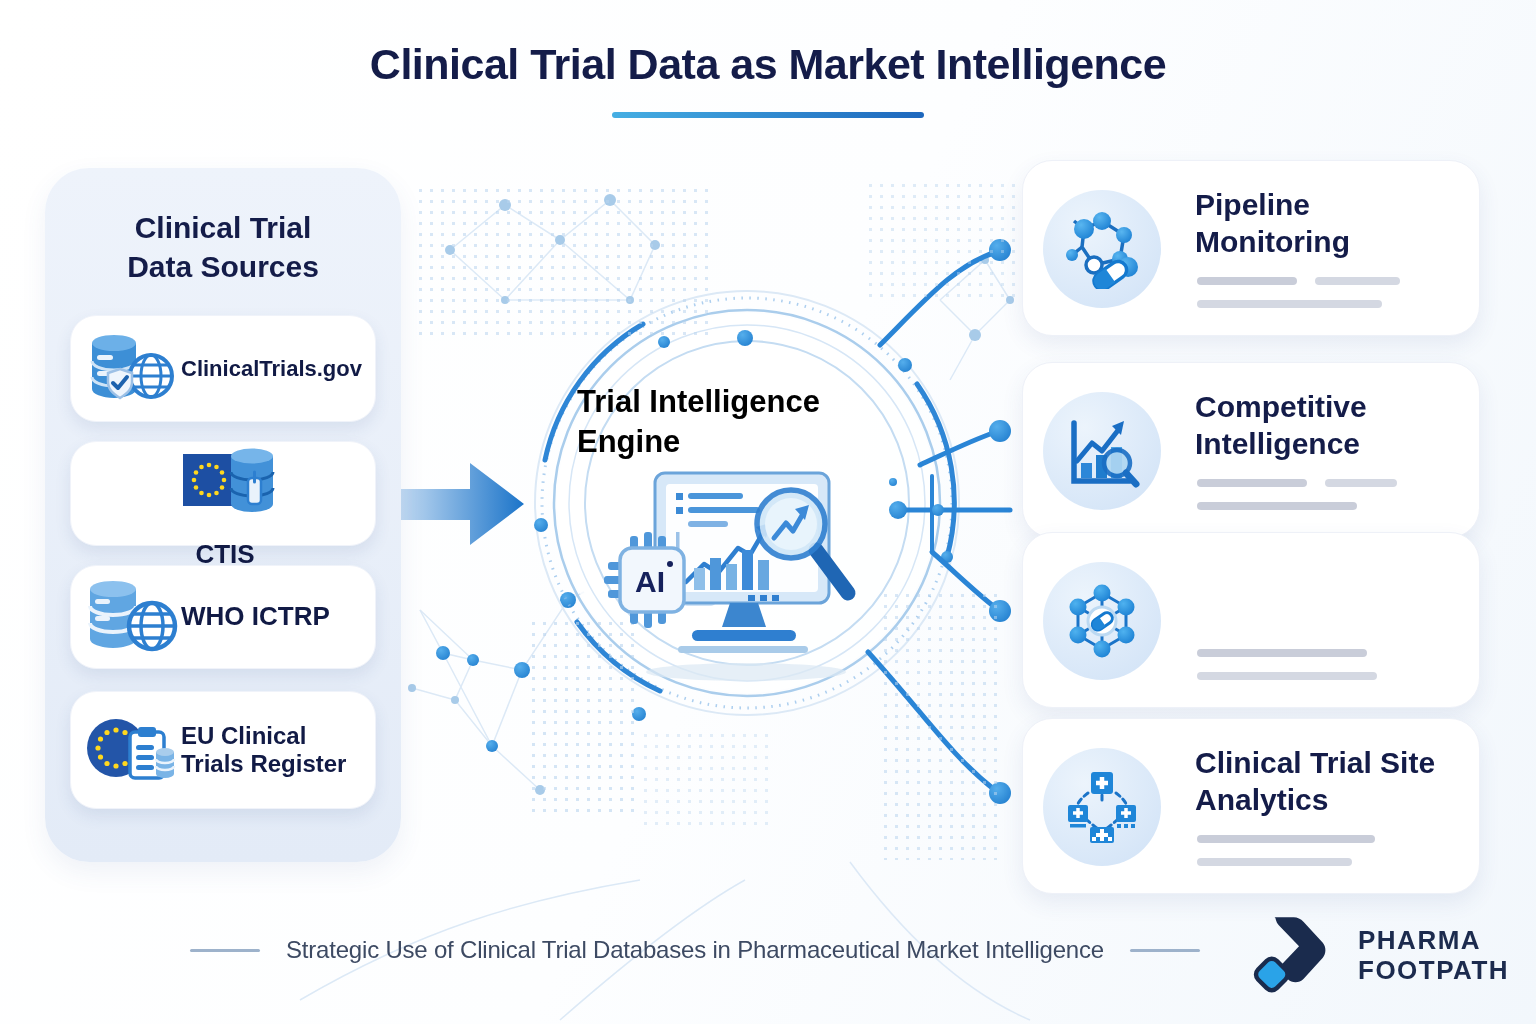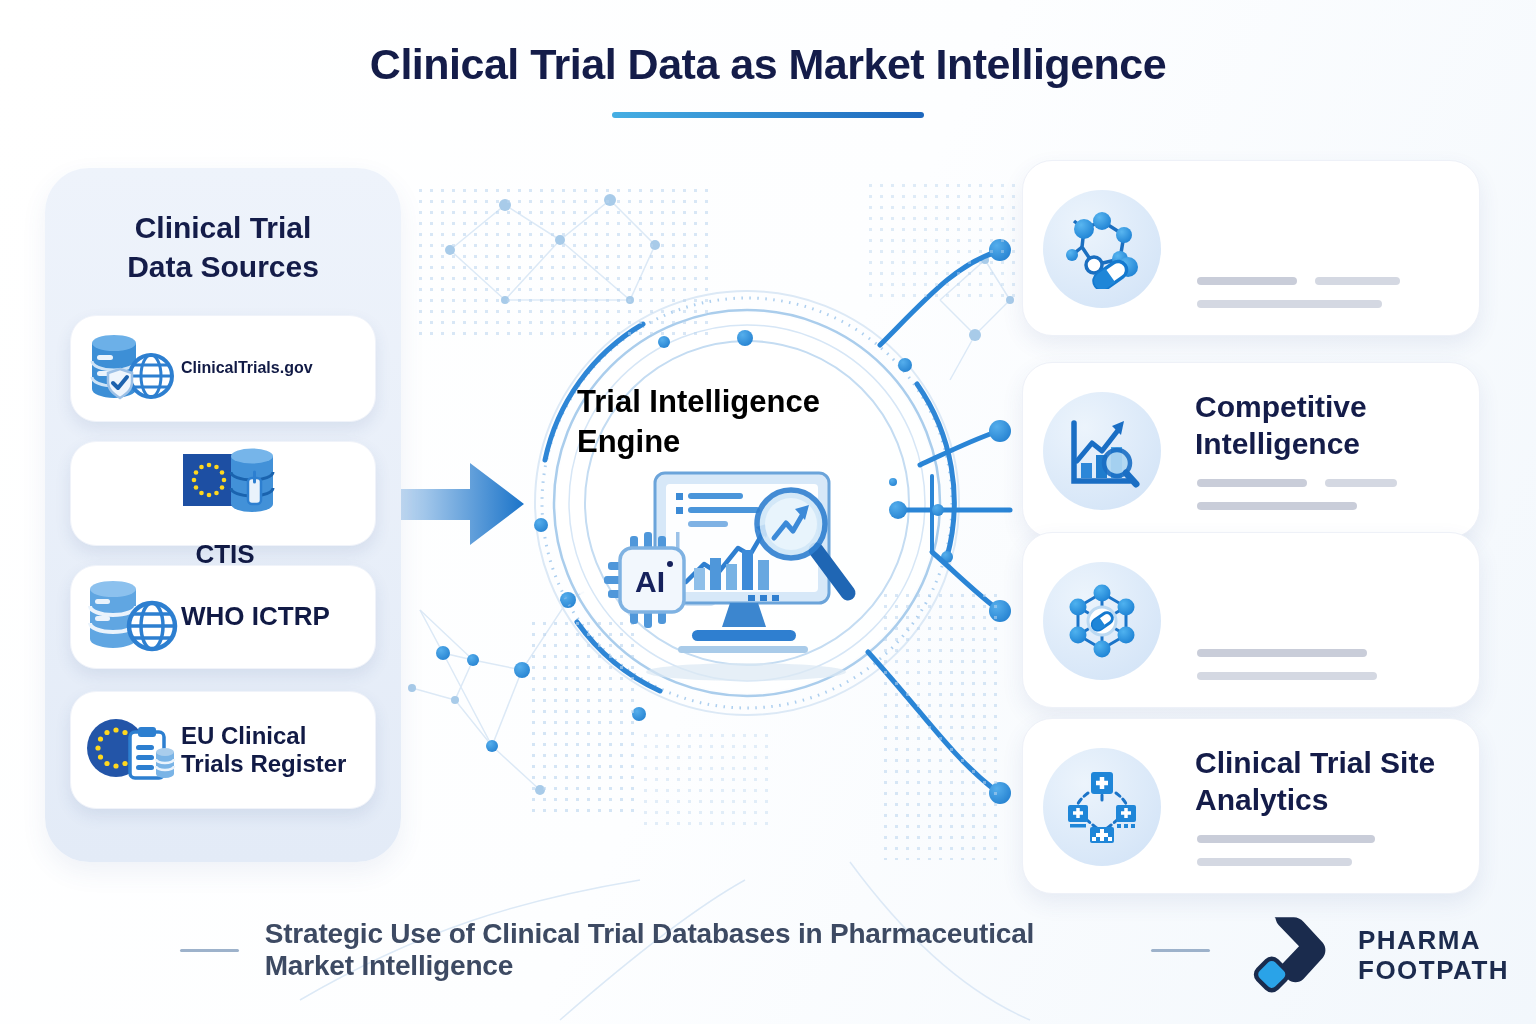--- a/index.html
+++ b/index.html
@@ -29,21 +29,21 @@
     border-radius:44px; background:linear-gradient(180deg,#eef3fb,#e3ebf7);
     box-shadow:0 10px 26px rgba(60,90,150,.08); z-index:2; }
   .sources-heading { top:40px; left:58px; width:240px; text-align:center;
     font-size:30px; font-weight:bold; line-height:1.3; color:#141c49; }
   .src-card { left:25px; width:306px; background:#fff; border-radius:26px;
     border:1px solid #f0f3fa; box-shadow:0 7px 16px rgba(45,75,135,.10);
     display:flex; align-items:center; padding-left:12px; }
   .src-card .ic { flex:0 0 98px; display:flex; justify-content:center; }
   .src-label { font-size:26px; font-weight:bold; color:#111a45; line-height:1.15;
     padding-right:8px; }
-  .src-label.sm { font-size:16px; }
+  .src-label.sm { font-size:22px; }
   .src-label.md { font-size:24px; }
 
   
   .engine-label { left:577px; top:382px; width:340px; text-align:left;
     font-size:31px; font-weight:bold; line-height:1.3; color:#000000; z-index:3; }
   #engine-art { left:598px; top:452px; z-index:3; }
 
   
   .out-card { left:1022px; width:458px; height:176px; background:#fff;
     border-radius:30px; border:1px solid #eef1f8;
@@ -55,21 +55,21 @@
   .out-title { position:absolute; left:172px; top:26px; width:250px;
     font-size:30px; font-weight:bold; line-height:1.22; color:#141c49; }
   .ph-lines { position:absolute; left:174px; display:flex; flex-direction:column; gap:15px; }
   .ph-row { display:flex; gap:18px; }
   .ph { height:8px; border-radius:4px; background:#c9cdd9; }
   .ph.lt { background:#d4d8e2; }
 
   
   .footer { left:180px; top:928px; width:1030px; height:44px; display:flex;
     align-items:center; justify-content:center; gap:26px; z-index:2; }
-  .footer-caption { font-size:28px; font-weight:700; color:#3d4a63; letter-spacing:-0.2px; }
+  .footer-caption { font-size:24px; font-weight:400; color:#3d4a63; letter-spacing:-0.2px; }
   .footer-rule { width:70px; height:3px; border-radius:2px; background:#9db2cb; }
 
   
   .logo { left:1248px; top:912px; display:flex; align-items:center; gap:22px; z-index:2; }
   .logo-text { font-size:26px; font-weight:bold; letter-spacing:1.5px;
     line-height:1.15; color:#1c2b4e; }
 </style>
 </head>
 <body>
 
@@ -354,20 +354,21 @@
         <stop offset="0" stop-color="#59b6f0"></stop>
             <stop offset="1" stop-color="#1479cf"></stop>
       </radialGradient>
         </defs>
       <g transform="rotate(-35 48 66)">
         <rect x="30" y="58" width="36" height="17" rx="8.5" fill="#ffffff" stroke="#1479cf" stroke-width="3.5"></rect>
         <path d="M30,66.5 a8.5,8.5 0 0 0 8.5,8.5 h9.5 v-17 h-9.5 a8.5,8.5 0 0 0 -8.5,8.5 z" fill="#1f86d8"></path>
       </g>
     </svg>
   </span>
+  <div class="out-title">Pipeline Monitoring</div>
   <div class="ph-lines" style="top:116px;">
     <div class="ph-row">
         <span class="ph" style="width:100px;"></span>
         <span class="ph lt" style="width:85px;"></span>
       </div>
     <div class="ph-row">
         <span class="ph lt" style="width:185px;"></span>
       </div>
   </div>
 </div>

